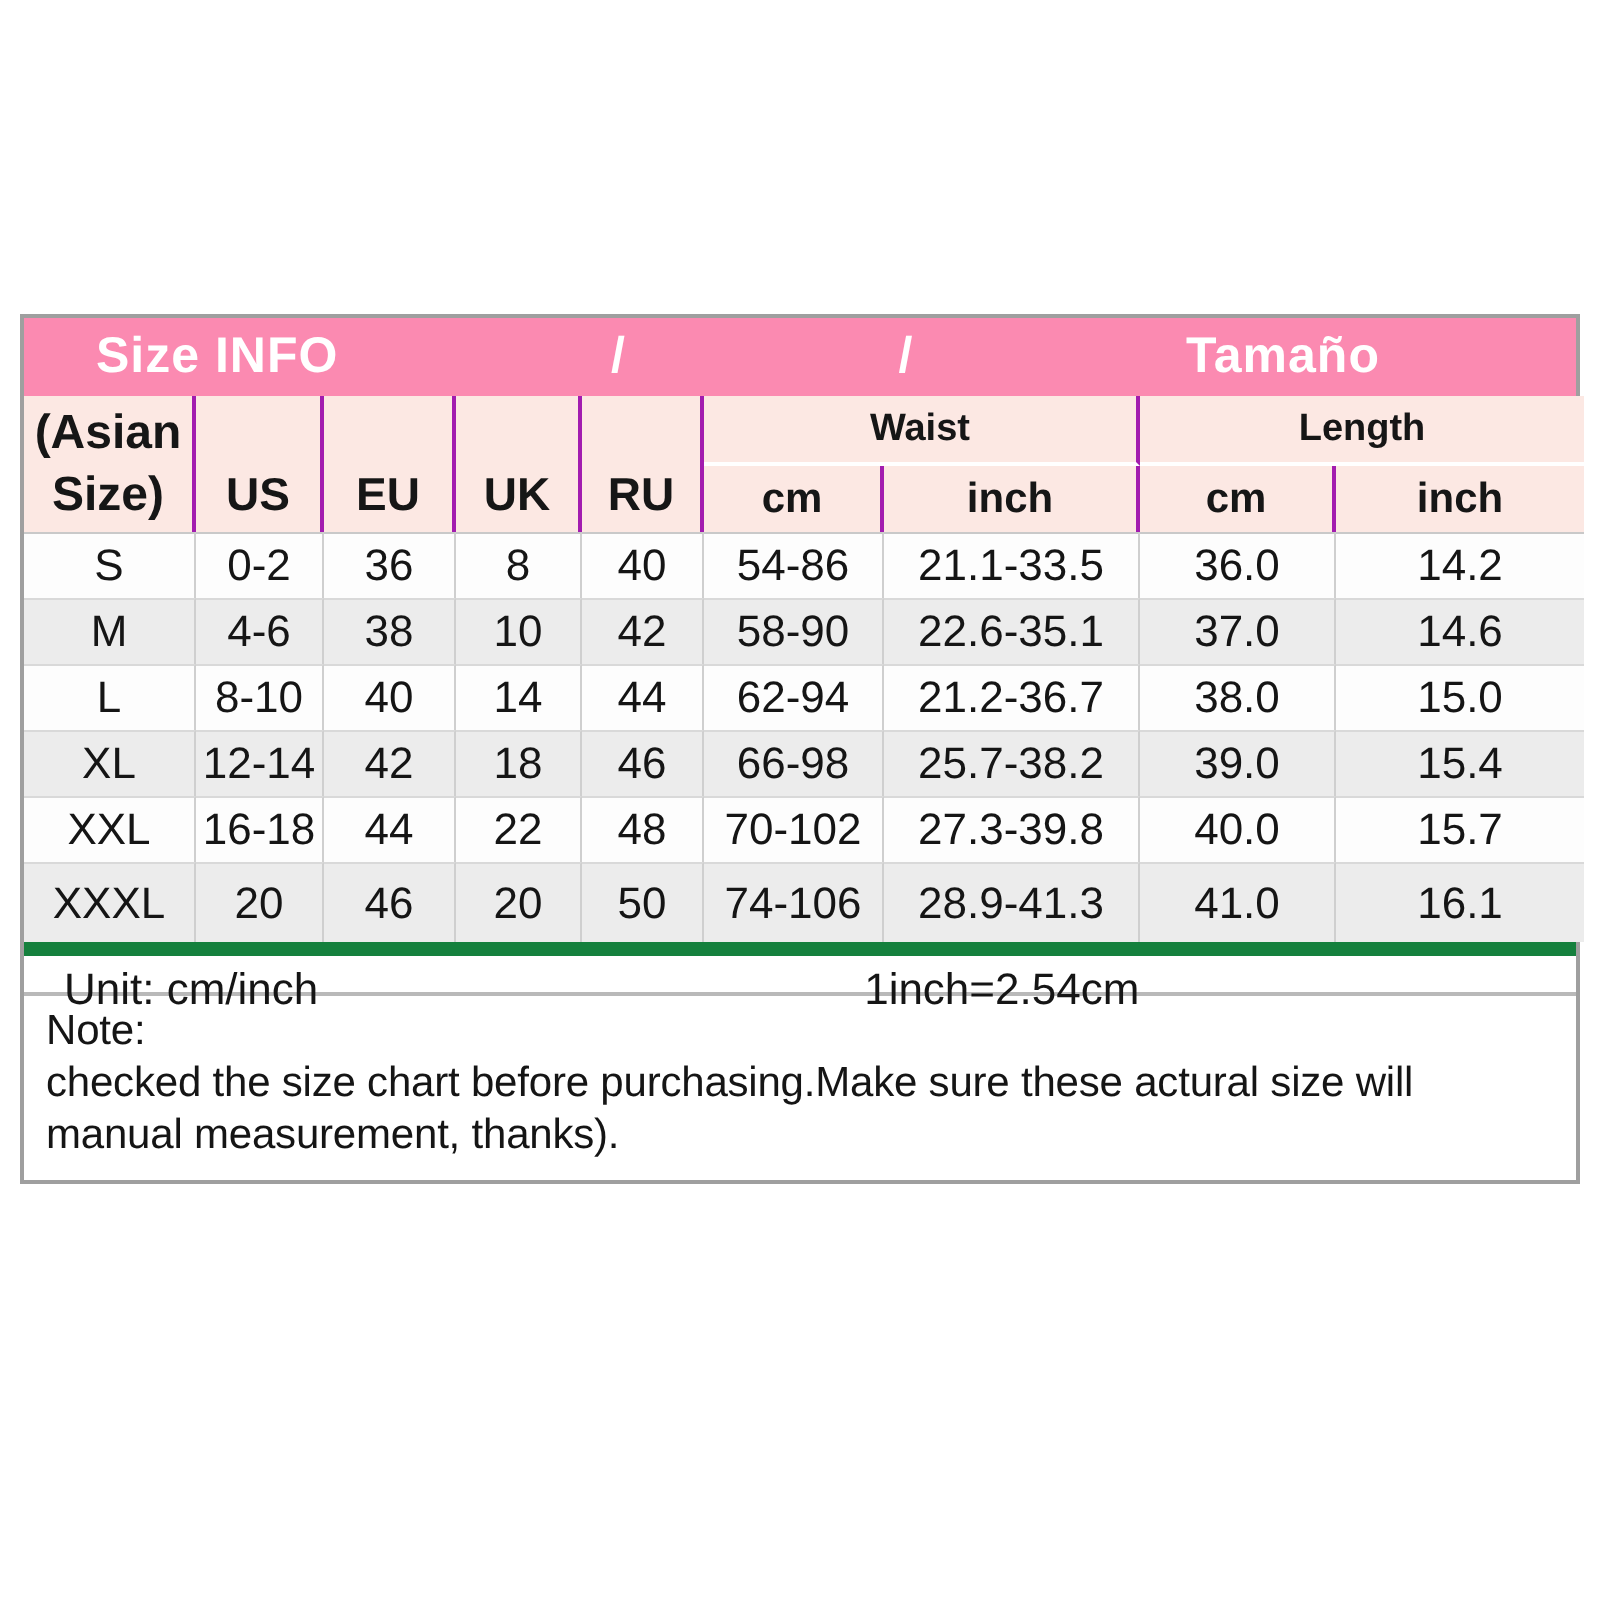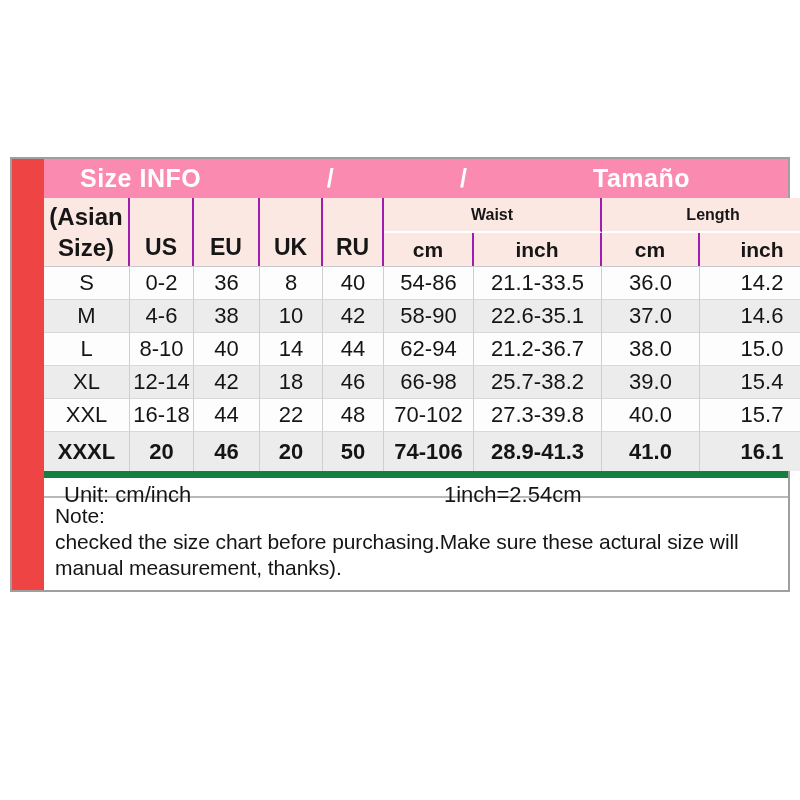--- a/index.html
+++ b/index.html
@@ -1,40 +1,40 @@
 <!DOCTYPE html>
 <html><head>
 <meta charset="utf-8">
 <style>
   * { margin:0; padding:0; box-sizing:border-box; }
   html,body { width:800px; height:800px; background:#ffffff; font-family:"Liberation Sans", sans-serif; }
   .board {
     position:absolute; left:10px; top:157px; width:780px;
-    border:2px solid #9f9f9f; background:#ef4444;padding-left:32px;
+    border:2px solid #9f9f9f; background:#0ea5e9;
   }
   .titlebar {
     height:39px; background:#fb8ab1; color:#ffffff;
     display:flex; justify-content:space-between; align-items:center;
     padding:0 98px 0 36px; font-size:25px; font-weight:bold; letter-spacing:.5px;
   }
   table { width:100%; table-layout:fixed; border-collapse:separate; border-spacing:0; }
   th, td { box-sizing:border-box; text-align:center; overflow:hidden; }
   thead th {
     background:#fce8e3; color:#161616;
     border-right:2px solid #a21caf; font-weight:bold;
   }
   thead th:last-child { border-right:none; }
   thead tr.h1 { height:35px; }
   thead tr.h2 { height:33px; }
   th.asian { font-size:24px; line-height:1.3; }
   th.iso  { font-size:23px; vertical-align:bottom; padding-bottom:5px; }
-  th.group { font-size:16px; border-bottom:2px solid #ffffff; }
+  th.group { font-size:19px; border-bottom:2px solid #ffffff; }
   th.sub { font-size:21px;text-align:center; }
   tbody tr { height:33px; }
-  tbody tr.tall { height:40px;font-weight:bold; }
+  tbody tr.tall { height:40px; }
   tbody td {
     font-size:22px; color:#151515;
     border-right:1px solid #cfcfcf; border-top:1px solid #d9d9d9;
   }
   tbody td:last-child { border-right:none; }
   tbody tr:first-child td { border-top:1px solid #c9c9c9; }
   tbody tr.even td { background:#ececec; }
   tbody tr.odd td { background:#fdfdfd; }
   .unit-row {
     position:relative; height:25px; line-height:34px;

